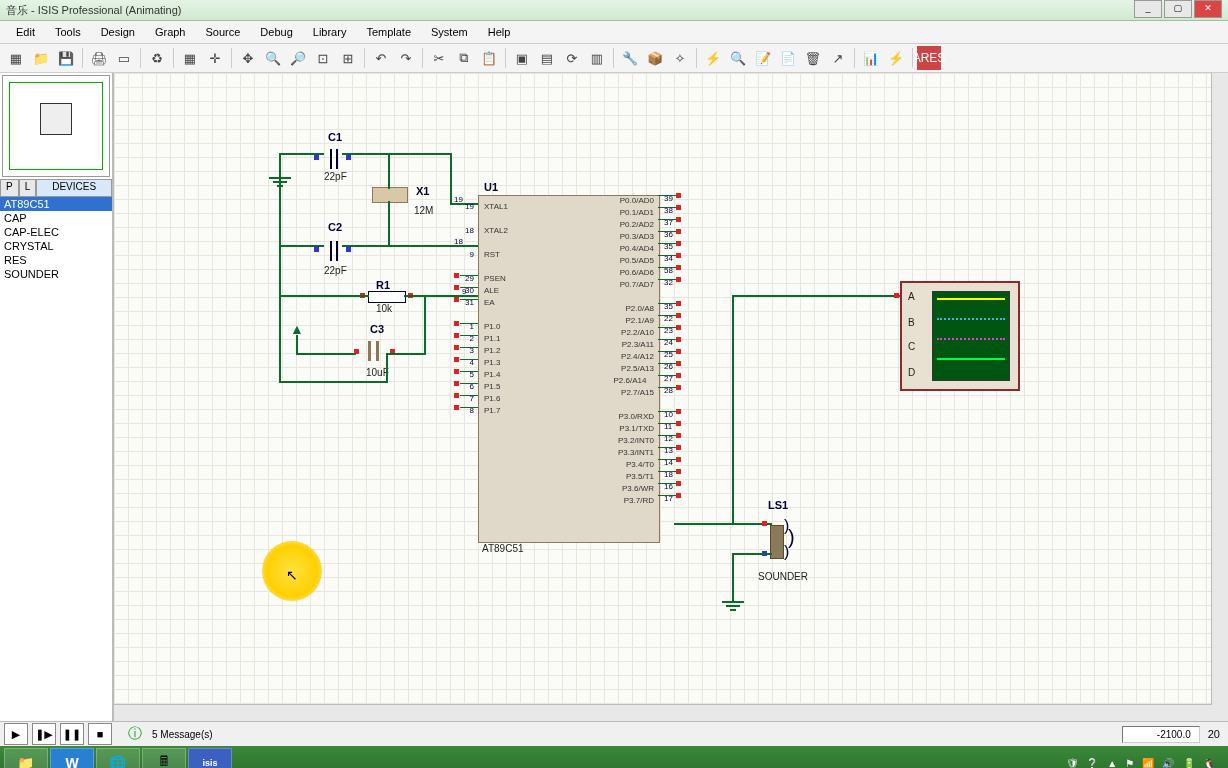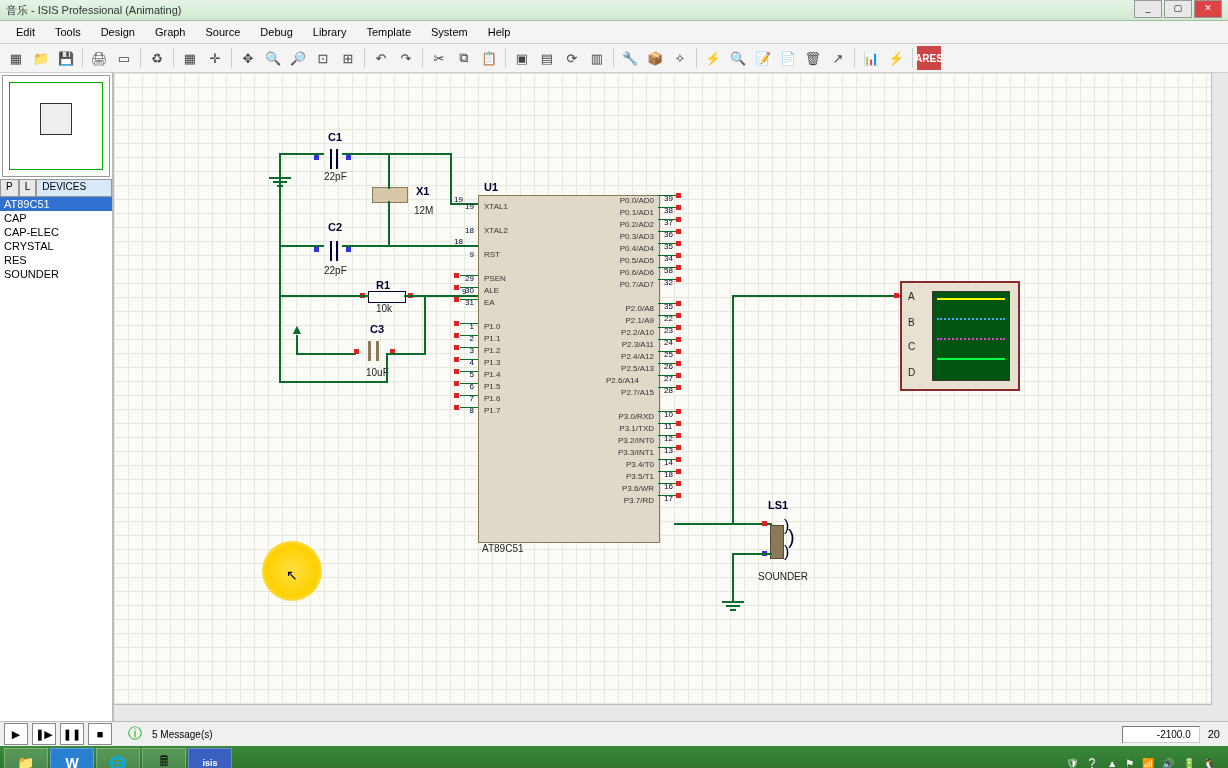--- a/index.html
+++ b/index.html
@@ -12,21 +12,21 @@
   .toolbar{height:28px;background:#f4f4f4;border-bottom:1px solid #ccc;display:flex;align-items:center;padding:0 4px;gap:1px}
   .toolbar .tbtn{width:22px;height:22px;display:flex;align-items:center;justify-content:center;border:1px solid transparent;font-size:13px;color:#444}
   .toolbar .sep{width:1px;height:20px;background:#ccc;margin:0 3px}
   .mainarea{display:flex;height:648px}
   .leftcol{width:112px;display:flex;flex-direction:column;border-right:1px solid #bbb}
   .overview{height:100px;border:1px solid #999;margin:2px;background:#fff;position:relative}
   .ovbox{position:absolute;left:6px;top:6px;right:6px;bottom:6px;border:1px solid #0a0}
   .ovchip{position:absolute;left:30px;top:20px;width:30px;height:30px;border:1px solid #333;background:#eee}
   .tabs{display:flex;height:18px}
   .tabs .tab{flex:0 0 auto;padding:1px 5px;border:1px solid #999;background:#e8e8e8;font-size:10px}
-  .tabs .tab.wide{flex:1;text-align:left;background:#d8e8f8}
+  .tabs .tab.wide{flex:1;text-align:center;background:#d8e8f8}
   .devlist{flex:1;background:#fff;font-size:11px;overflow:hidden}
   .devlist .dev{padding:1px 4px;white-space:nowrap}
   .devlist .dev.sel{background:#3070d0;color:#fff}
   .schematic{flex:1;position:relative;background:#fbfbf8;overflow:hidden;border-left:1px solid #bbb}
   .grid{position:absolute;inset:0;background-image:linear-gradient(#e6e6dc 1px,transparent 1px),linear-gradient(90deg,#e6e6dc 1px,transparent 1px);background-size:14px 14px}
   .wire{position:absolute;background:#0a6b2a}
   .pin-red{position:absolute;width:5px;height:5px;background:#d22}
   .pin-blue{position:absolute;width:5px;height:5px;background:#33d}
   .lbl{position:absolute;font-size:10px;color:#222;white-space:nowrap}
   .lblb{position:absolute;font-size:11px;color:#003;font-weight:bold}
@@ -119,21 +119,21 @@
   <div class="tbtn">⚡</div>
   <div class="tbtn">🔍</div>
   <div class="tbtn">📝</div>
   <div class="tbtn">📄</div>
   <div class="tbtn">🗑</div>
   <div class="tbtn">↗</div>
   <div class="sep"></div>
   <div class="tbtn">📊</div>
   <div class="tbtn">⚡</div>
   <div class="sep"></div>
-  <div class="tbtn" style="background:#c44;color:#fff;font-size:10px;font-weight:bold">ARES</div>
+  <div class="tbtn" style="background:#c44;color:#fff;font-size:12px;font-weight:normal">ARES</div>
 </div>
 
 <div class="mainarea">
 
   <div class="leftcol">
     <div class="overview">
       <div class="ovbox">
           <div class="ovchip"></div>
         </div>
     </div>
@@ -257,21 +257,21 @@
         <div style="height: 12px; text-align: right;">P0.5/AD5</div>
         <div style="height: 12px; text-align: right;">P0.6/AD6</div>
         <div style="height: 12px; text-align: right;">P0.7/AD7</div>
         <div style="height: 12px; text-align: right;">&nbsp;</div>
         <div style="height: 12px; text-align: right;">P2.0/A8</div>
         <div style="height: 12px; text-align: right;">P2.1/A9</div>
         <div style="height: 12px; text-align: right;">P2.2/A10</div>
         <div style="height: 12px; text-align: right;">P2.3/A11</div>
         <div style="height: 12px; text-align: right;">P2.4/A12</div>
         <div style="height: 12px; text-align: right;">P2.5/A13</div>
-        <div style="height: 12px; text-align: left;">P2.6/A14</div>
+        <div style="height: 12px; text-align: center;">P2.6/A14</div>
         <div style="height: 12px; text-align: right;">P2.7/A15</div>
         <div style="height: 12px; text-align: right;">&nbsp;</div>
         <div style="height: 12px; text-align: right;">P3.0/RXD</div>
         <div style="height: 12px; text-align: right;">P3.1/TXD</div>
         <div style="height: 12px; text-align: right;">P3.2/INT0</div>
         <div style="height: 12px; text-align: right;">P3.3/INT1</div>
         <div style="height: 12px; text-align: right;">P3.4/T0</div>
         <div style="height: 12px; text-align: right;">P3.5/T1</div>
         <div style="height: 12px; text-align: right;">P3.6/WR</div>
         <div style="height: 12px; text-align: right;">P3.7/RD</div>

